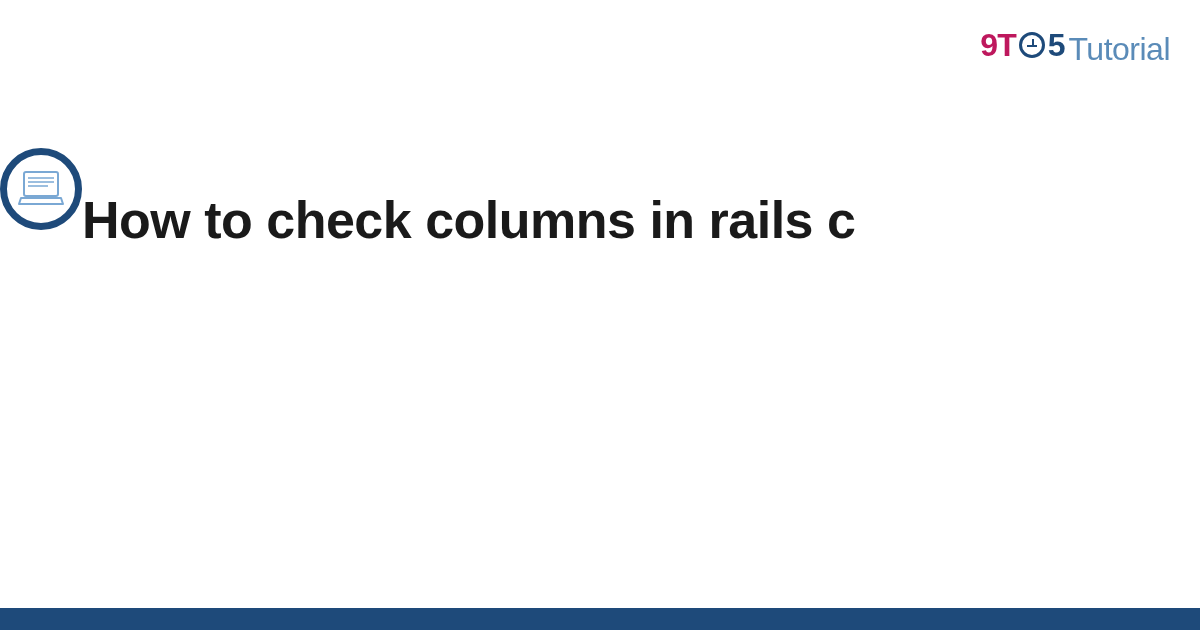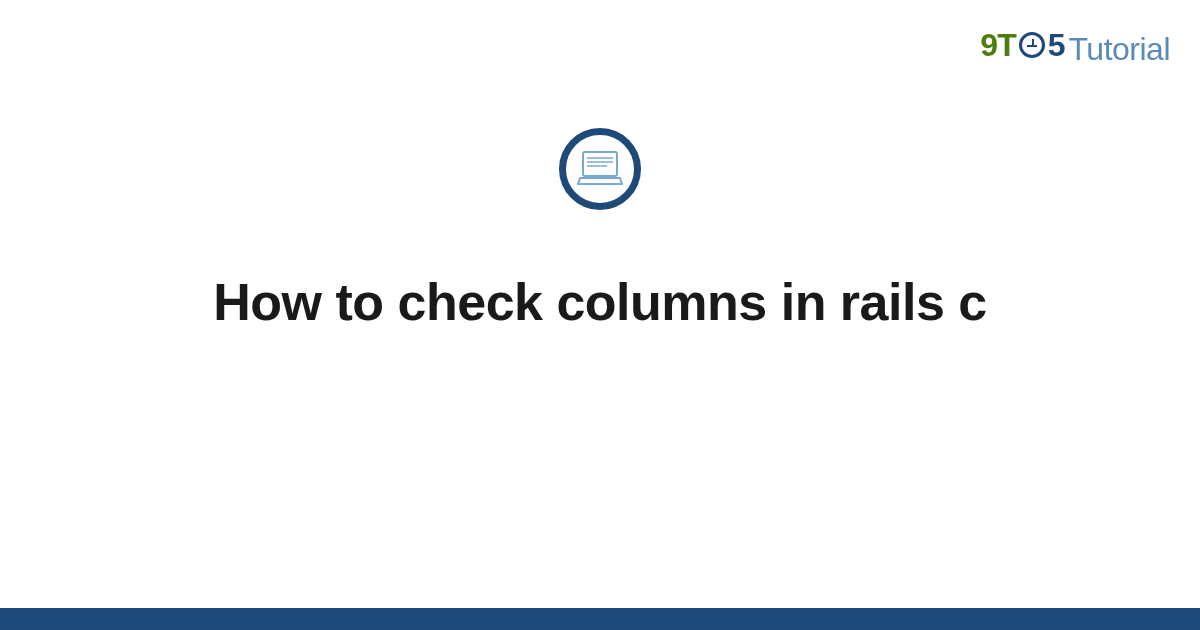--- a/index.html
+++ b/index.html
@@ -19,21 +19,21 @@
       position: absolute;
       top: 22px;
       right: 30px;
       display: flex;
       align-items: center;
       gap: 2px;
     }
     .logo-9t {
       font-size: 32px;
       font-weight: 700;
-      color: #4d7c0f;
+      color: #be185d;
       letter-spacing: -1px;
     }
     .logo-clock {
       width: 26px;
       height: 26px;
       border: 3px solid #1e4a7a;
       border-radius: 50%;
       display: inline-flex;
       align-items: center;
       justify-content: center;
@@ -71,21 +71,21 @@
       letter-spacing: -0.5px;
       margin-left: 2px;
       margin-top: 9px;
     }
     .center-content {
       position: absolute;
       top: 128px;
       left: 0;
       width: 100%;
       display: flex;
-      flex-direction: column;
+      flex-direction: row;
       align-items: center;
     }
     .icon-circle {
       width: 82px;
       height: 82px;
       border: 7px solid #1e4a7a;
       border-radius: 50%;
       display: flex;
       align-items: center;
       justify-content: center;

